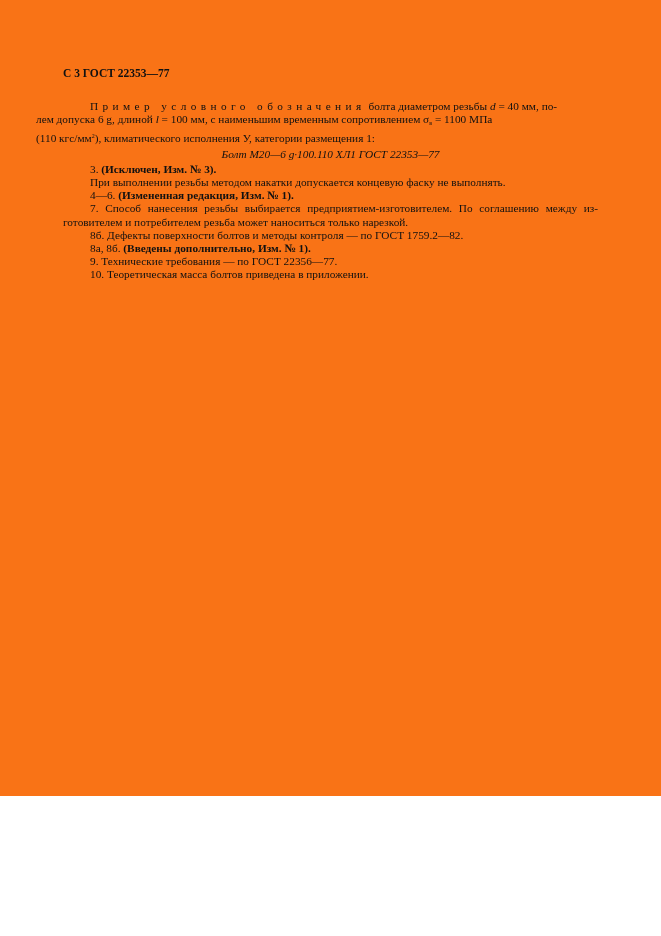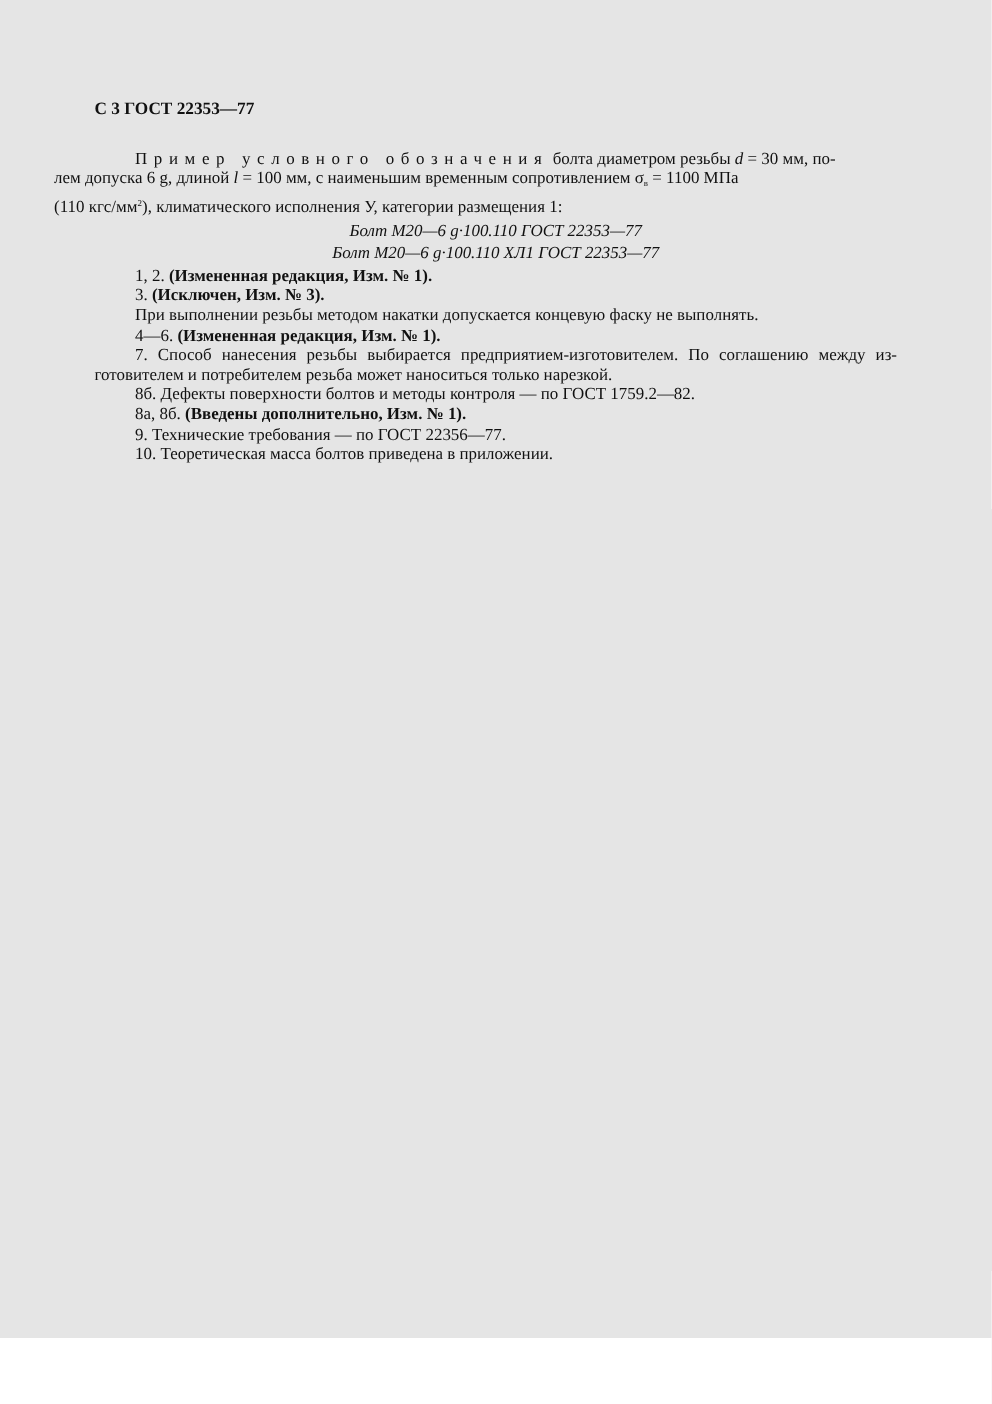--- a/index.html
+++ b/index.html
@@ -1,44 +1,42 @@
 <!DOCTYPE html>
 <html><head>
 <meta charset="utf-8">
 <style>
   html, body { margin: 0; padding: 0; background: #ffffff; }
   body { width: 661px; height: 936px; position: relative; overflow: hidden;
          font-family: "Liberation Serif", "DejaVu Serif", serif; color: #111; }
-  .page { position: absolute; left: 0; top: 0; width: 661px; height: 892px; background: #e5e5e5; }
+  .page { position: absolute; left: 0; top: 0; width: 661px; height: 796px; background: #f97316; }
   .header { position: absolute; left: 63px; top: 67px; font-size: 11.5px; font-weight: bold; }
   .body { position: absolute; left: 63px; top: 100px; width: 535px; font-size: 11.3px; line-height: 13.2px; }
   .p { text-align: justify; text-indent: 27px; margin: 0; }
   .center { text-align: center; font-style: italic; margin: 2px 0; text-indent: 0; }
   .sp { letter-spacing: 4.4px; margin-top: 29px; }
   b { font-weight: bold; }
   sub { font-size: 6px; vertical-align: -2px; }
   sup { font-size: 6px; vertical-align: 4px; }
 </style>
 </head>
 <body>
 
 <div class="page">
   <div class="header">С 3 ГОСТ 22353—77</div>
 
   <div class="body">
     <p class="p">
-      <span class="sp">Пример условного обозначения</span><span> болта диаметром резьбы </span><i>d</i><span> = 30 мм, по-</span><br>
+      <span class="sp">Пример условного обозначения</span><span> болта диаметром резьбы </span><i>d</i><span> = 40 мм, по-</span><br>
       <span style="margin-left:-27px">лем допуска 6 g,  длиной </span><i>l</i><span> = 100 мм, с наименьшим временным сопротивлением σ</span><sub>в</sub><span> = 1100 МПа</span><br>
       <span style="margin-left:-27px">(110 кгс/мм</span><sup>2</sup><span>), климатического исполнения У, категории размещения 1:</span>
     </p>
-    <p class="center">Болт М20—6 g·100.110 ГОСТ 22353—77</p>
     <p class="center">Болт М20—6 g·100.110 ХЛ1 ГОСТ 22353—77</p>
 
     <div id="items">
-      <p class="p"><span>1, 2. </span><b>(Измененная редакция, Изм. № 1).</b><span></span></p>
       <p class="p"><span>3. </span><b>(Исключен, Изм. № 3).</b><span></span></p>
       <p class="p"><span></span><b></b><span>При выполнении резьбы методом накатки допускается концевую фаску не выполнять.</span></p>
       <p class="p"><span>4—6. </span><b>(Измененная редакция, Изм. № 1).</b><span></span></p>
       <p class="p"><span>7. </span><b></b><span>Способ нанесения резьбы выбирается предприятием-изготовителем. По соглашению между из-готовителем и потребителем резьба может наноситься только нарезкой.</span></p>
       <p class="p"><span>8б. </span><b></b><span>Дефекты поверхности болтов и методы контроля — по ГОСТ 1759.2—82.</span></p>
       <p class="p"><span>8а, 8б. </span><b>(Введены дополнительно, Изм. № 1).</b><span></span></p>
       <p class="p"><span>9. </span><b></b><span>Технические требования — по ГОСТ 22356—77.</span></p>
       <p class="p"><span>10. </span><b></b><span>Теоретическая масса болтов приведена в приложении.</span></p>
     </div>
   </div>

